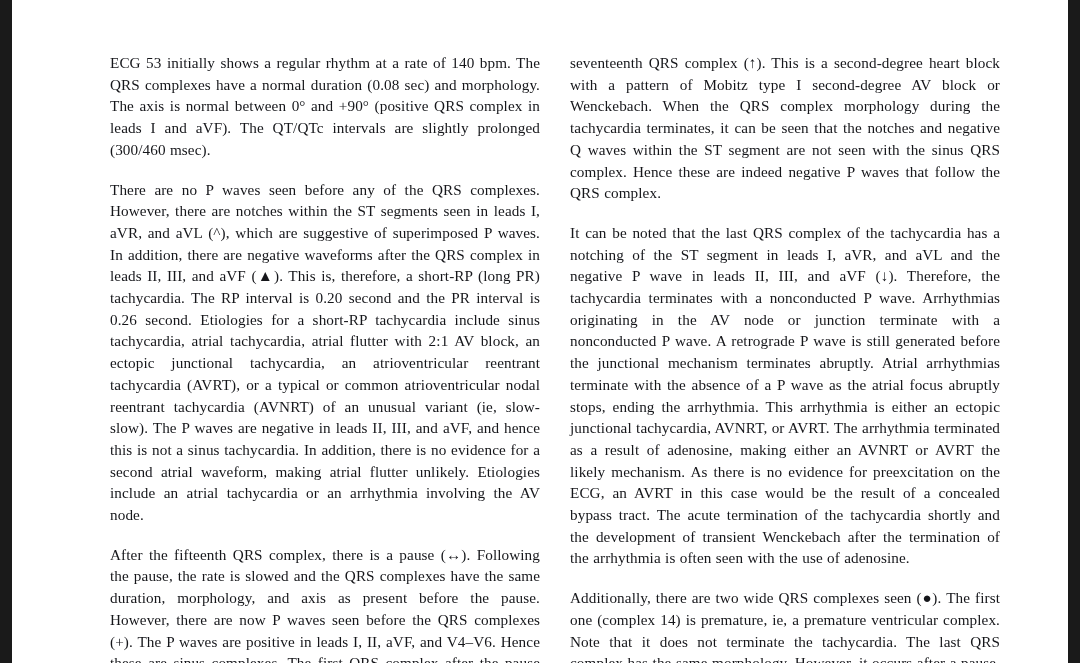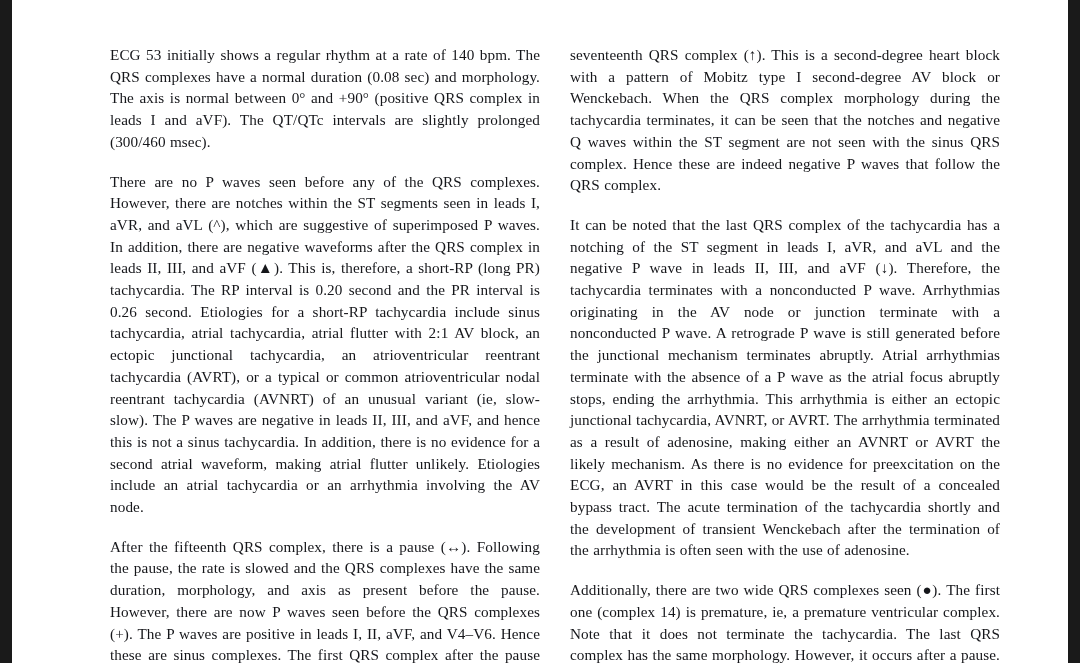--- a/index.html
+++ b/index.html
@@ -31,21 +31,21 @@
     padding: 36px 58px 0 98px;
     display: flex;
     flex-direction: row;
     gap: 30px;
   }
   .col {
     width: 430px;
     flex: 0 0 430px;
   }
   p.para {
-    margin: 8px 0 18px 0;
+    margin: 16px 0 18px 0;
     font-family: "Liberation Serif", serif;
     font-size: 15.2px;
     line-height: 21.7px;
     color: #15161a;
     text-align: justify;
     text-justify: inter-word;
     letter-spacing: 0.1px;
     word-spacing: 0.4px;
   }
   p.para:last-child {

